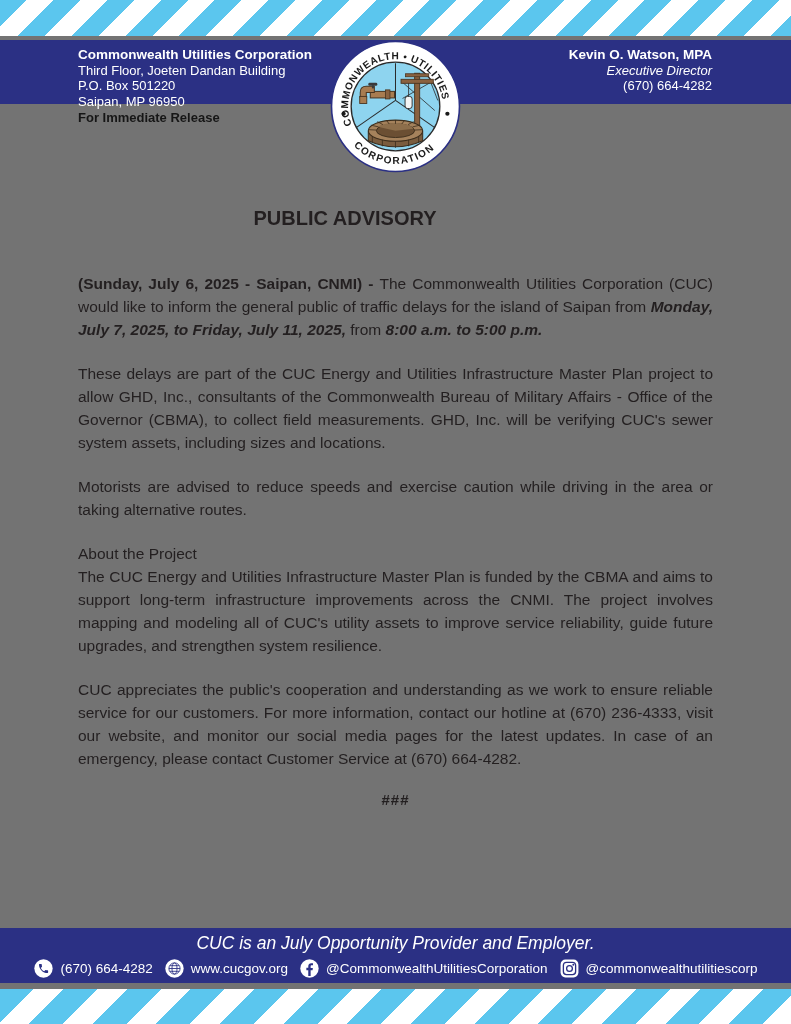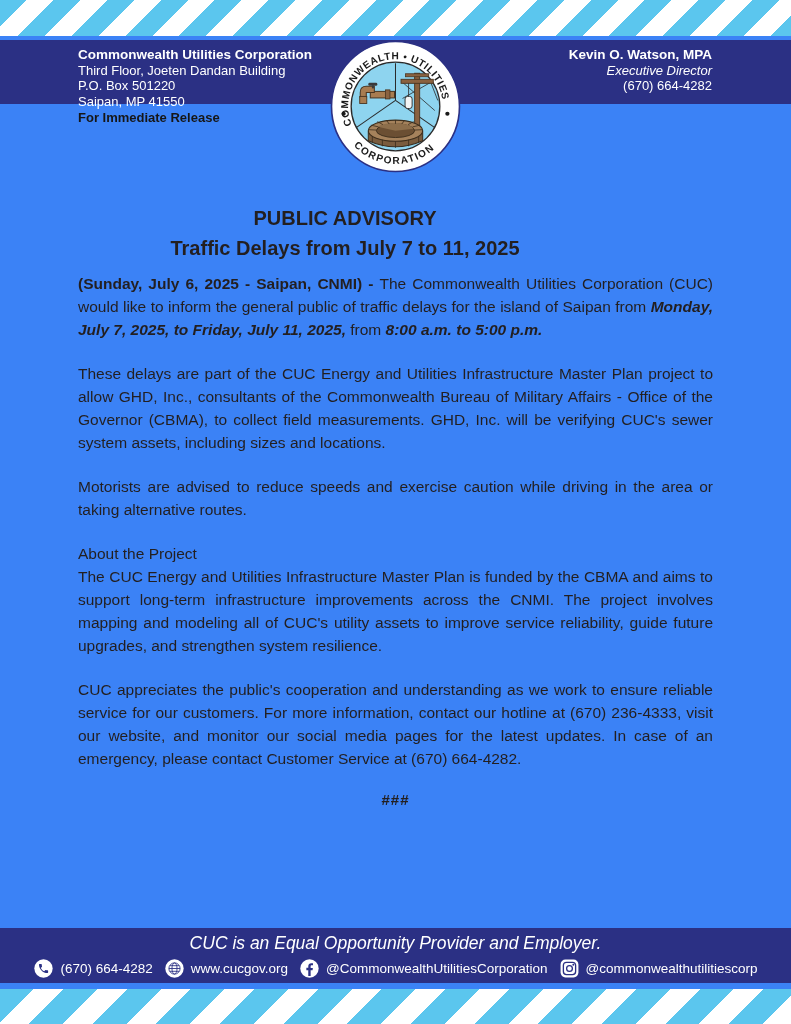--- a/index.html
+++ b/index.html
@@ -1,20 +1,20 @@
 <!DOCTYPE html>
 <html><head>
 <meta charset="utf-8">
 <style>
   html,body{margin:0;padding:0;background:#e8e8e8;}
   .page{
     position:relative;
     width:791px;height:1024px;
     margin:0 auto;
-    background:#3b82f6;
+    background:#737373;
     overflow:hidden;
     font-family:"Liberation Sans", sans-serif;
     color:#231f20;
   }
   
   .stripes{position:absolute;left:0;width:791px;}
   .stripes-top{top:0;height:36px;
     background:repeating-linear-gradient(135deg,#5bc6ee 0 19px,#ffffff 19px 38px);}
   .stripes-bottom{top:989px;height:35px;
     background:repeating-linear-gradient(135deg,#5bc6ee 0 24px,#ffffff 24px 45px);}
@@ -74,21 +74,21 @@
 
 <div class="page">
 
   <div class="stripes stripes-top"></div>
 
   <div class="header-band">
     <div class="org-block">
       <div class="org-name">Commonwealth Utilities Corporation</div>
       <div>Third Floor, Joeten Dandan Building</div>
       <div>P.O. Box 501220</div>
-      <div>Saipan, MP 41550</div>
+      <div>Saipan, MP 96950</div>
     </div>
     <div class="director-block">
       <div class="director-name">Kevin O. Watson, MPA</div>
       <div class="director-title">Executive Director</div>
       <div>(670) 664-4282</div>
     </div>
   </div>
 
   <div class="logo">
     <svg viewBox="0 0 130 132" xmlns="http://www.w3.org/2000/svg">
@@ -159,35 +159,34 @@
       </text>
       <circle cx="13.5" cy="73.2" r="2.1" fill="#1a1a1a"></circle>
       <circle cx="116.5" cy="73.2" r="2.1" fill="#1a1a1a"></circle>
     </svg>
   </div>
 
   <div class="release-label">For Immediate Release</div>
 
   <div class="title-block">
     <div class="advisory-title">PUBLIC ADVISORY</div>
-    <div class="advisory-subtitle">Traffic Delays from July 7 to 11, 2025</div>
   </div>
 
   <div class="body-col">
 
     <div class="para"><span class="bold">(Sunday, July 6, 2025 - Saipan, CNMI) - </span><span>The Commonwealth Utilities Corporation (CUC) would like to inform the general public of traffic delays for the island of Saipan from </span><span class="bold-italic">Monday, July 7, 2025, to Friday, July 11, 2025,</span><span> from </span><span class="bold-italic">8:00 a.m. to 5:00 p.m.</span></div>
       <div class="para"><span>These delays are part of the CUC Energy and Utilities Infrastructure Master Plan project to allow GHD, Inc., consultants of the Commonwealth Bureau of Military Affairs - Office of the Governor (CBMA), to collect field measurements. GHD, Inc. will be verifying CUC's sewer system assets, including sizes and locations.</span></div>
       <div class="para"><span>Motorists are advised to reduce speeds and exercise caution while driving in the area or taking alternative routes.</span></div>
       <div class="para"><div class="para-heading">About the Project</div><span>The CUC Energy and Utilities Infrastructure Master Plan is funded by the CBMA and aims to support long-term infrastructure improvements across the CNMI. The project involves mapping and modeling all of CUC's utility assets to improve service reliability, guide future upgrades, and strengthen system resilience.</span></div>
       <div class="para"><span>CUC appreciates the public's cooperation and understanding as we work to ensure reliable service for our customers. For more information, contact our hotline at (670) 236-4333, visit our website, and monitor our social media pages for the latest updates. In case of an emergency, please contact Customer Service at (670) 664-4282.</span></div>
       <div class="end-mark">###</div>
   </div>
 
   <div class="footer-band">
-    <div class="eeo-statement">CUC is an Equal Opportunity Provider and Employer.</div>
+    <div class="eeo-statement">CUC is an July Opportunity Provider and Employer.</div>
     <div class="contact-row">
 
     <div class="contact-item">
           <span class="icon">
             <svg viewBox="0 0 24 24">
               <circle cx="12" cy="12" r="10.5" fill="#fff"></circle>
               <g transform="translate(5.1,5.1) scale(0.58)">
                 <path d="M6.62 10.79c1.44 2.83 3.76 5.14 6.59 6.59l2.2-2.21c.27-.27.67-.36 1.02-.24 1.12.37 2.33.57 3.57.57.55 0 1 .45 1 1V20c0 .55-.45 1-1 1-9.39 0-17-7.61-17-17 0-.55.45-1 1-1h3.5c.55 0 1 .45 1 1 0 1.25.2 2.45.57 3.57.11.35.03.74-.25 1.02l-2.2 2.2z" fill="#2b3084"></path>
               </g>
             </svg>

